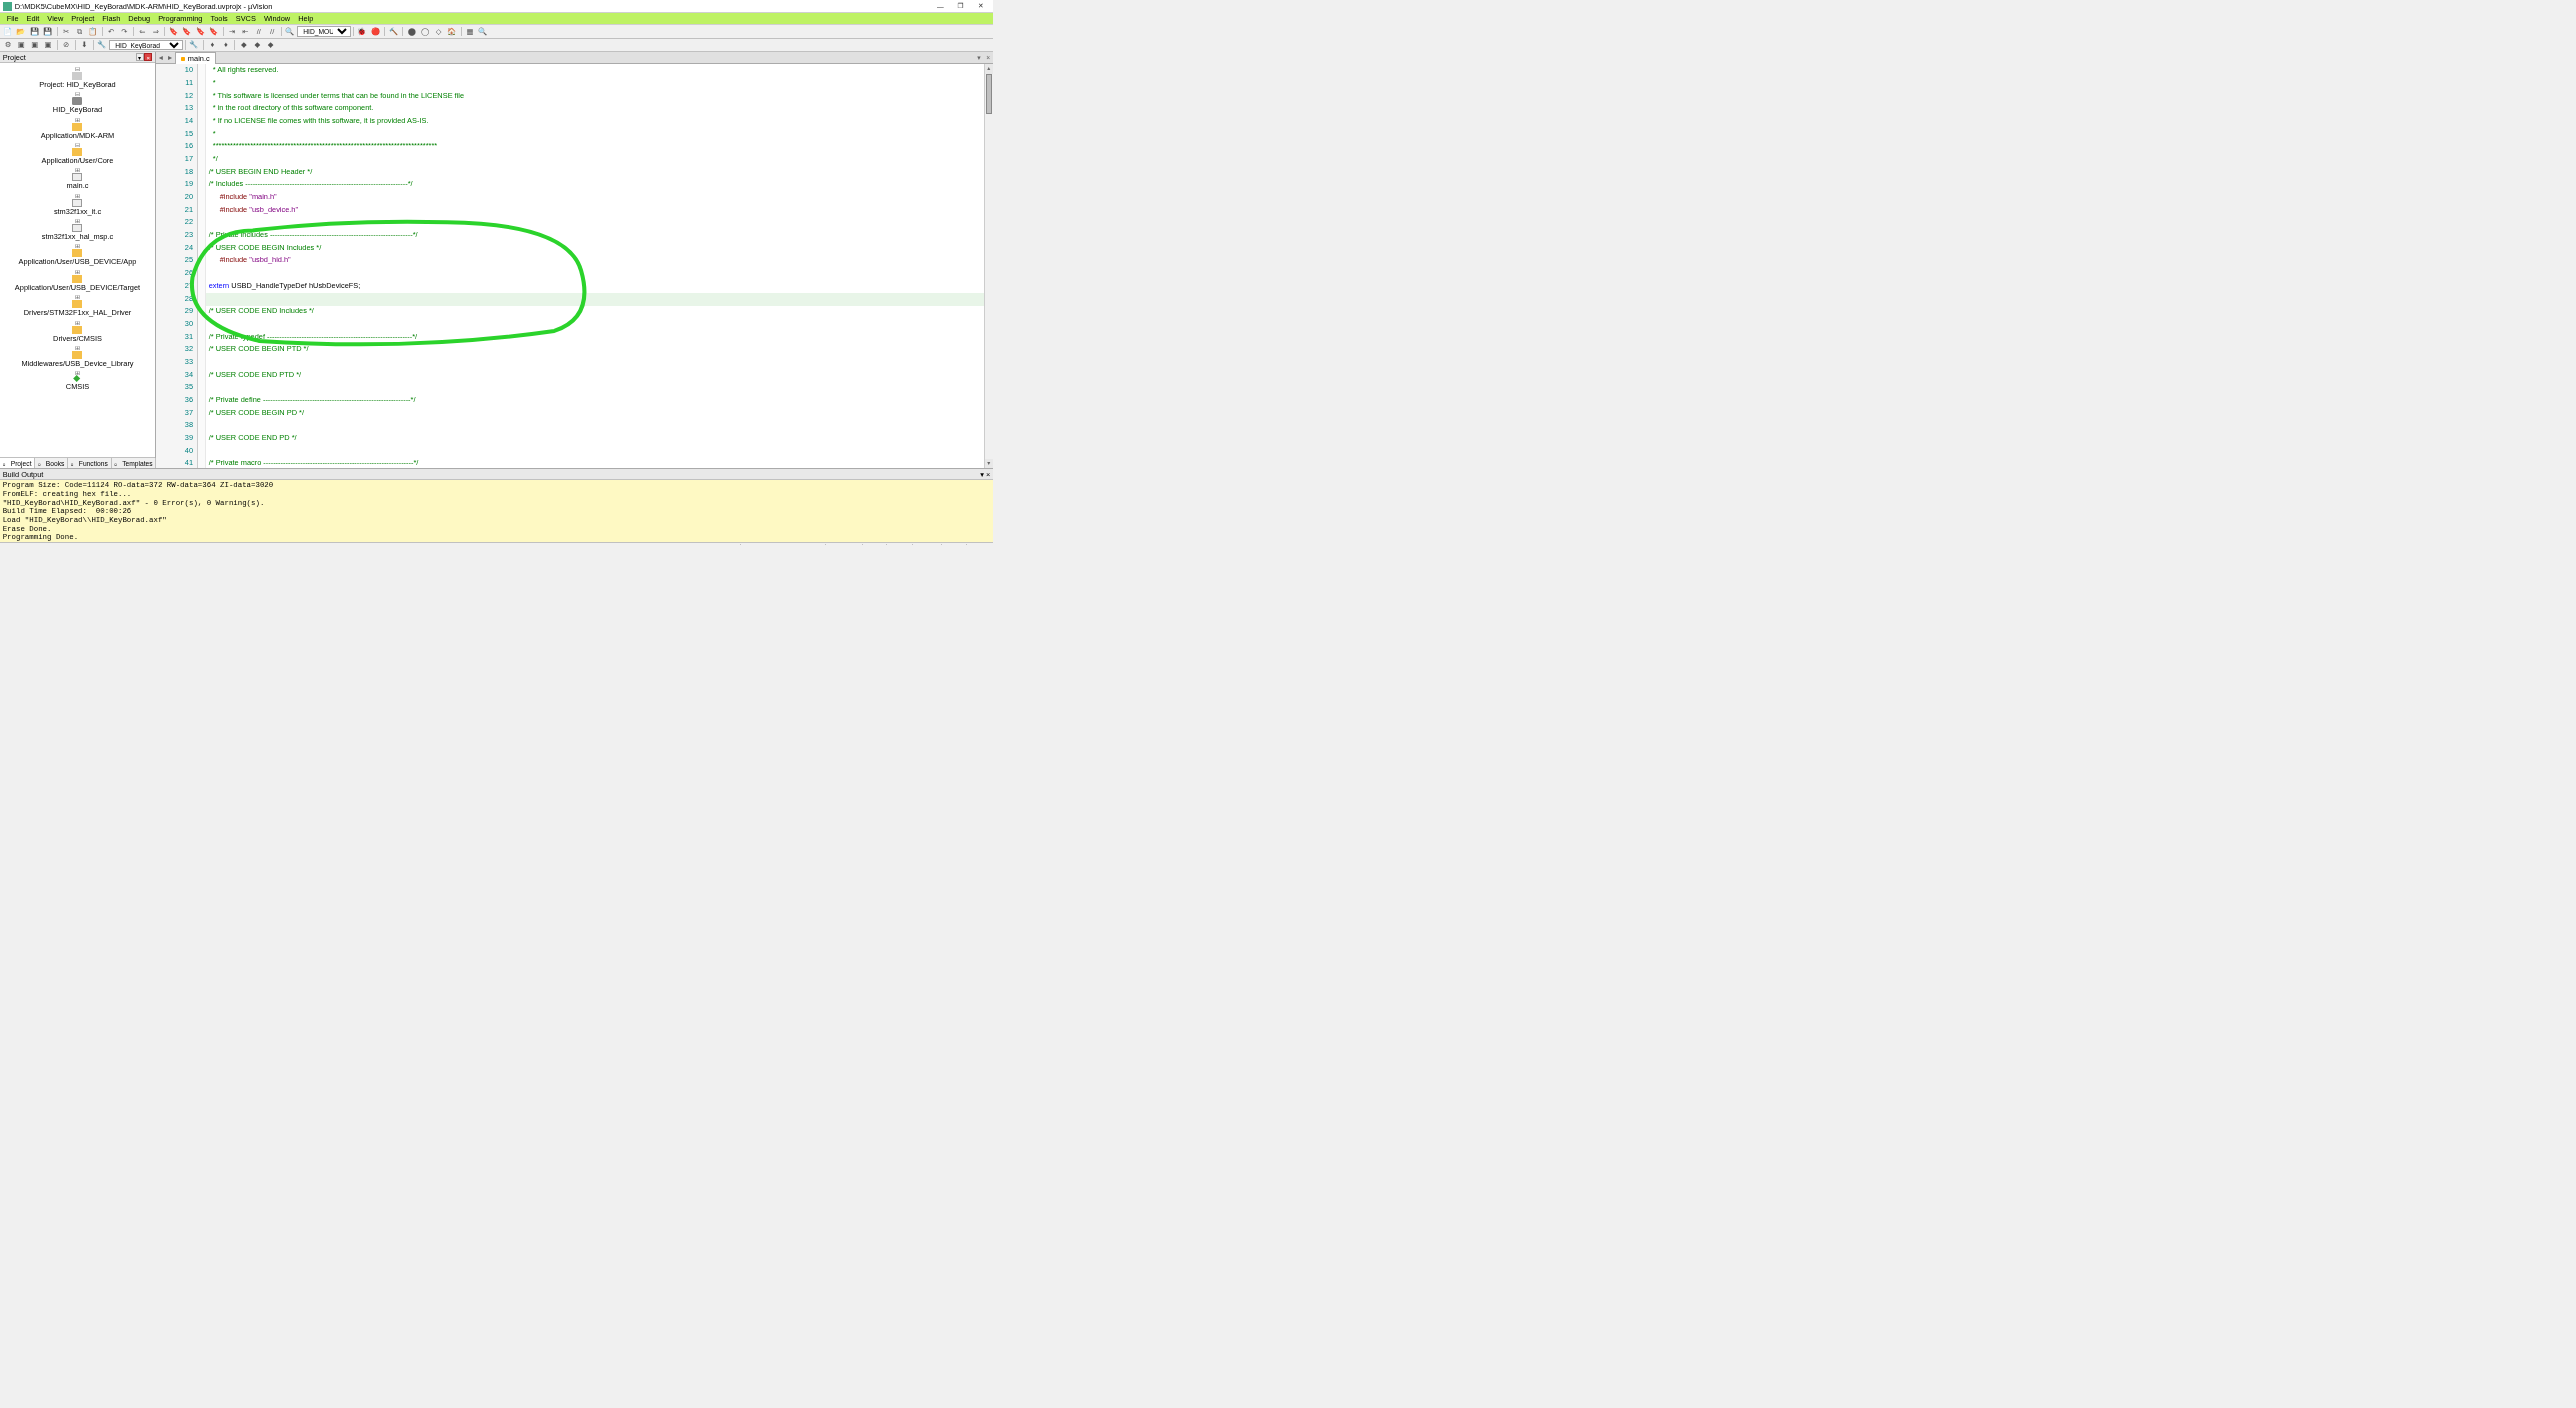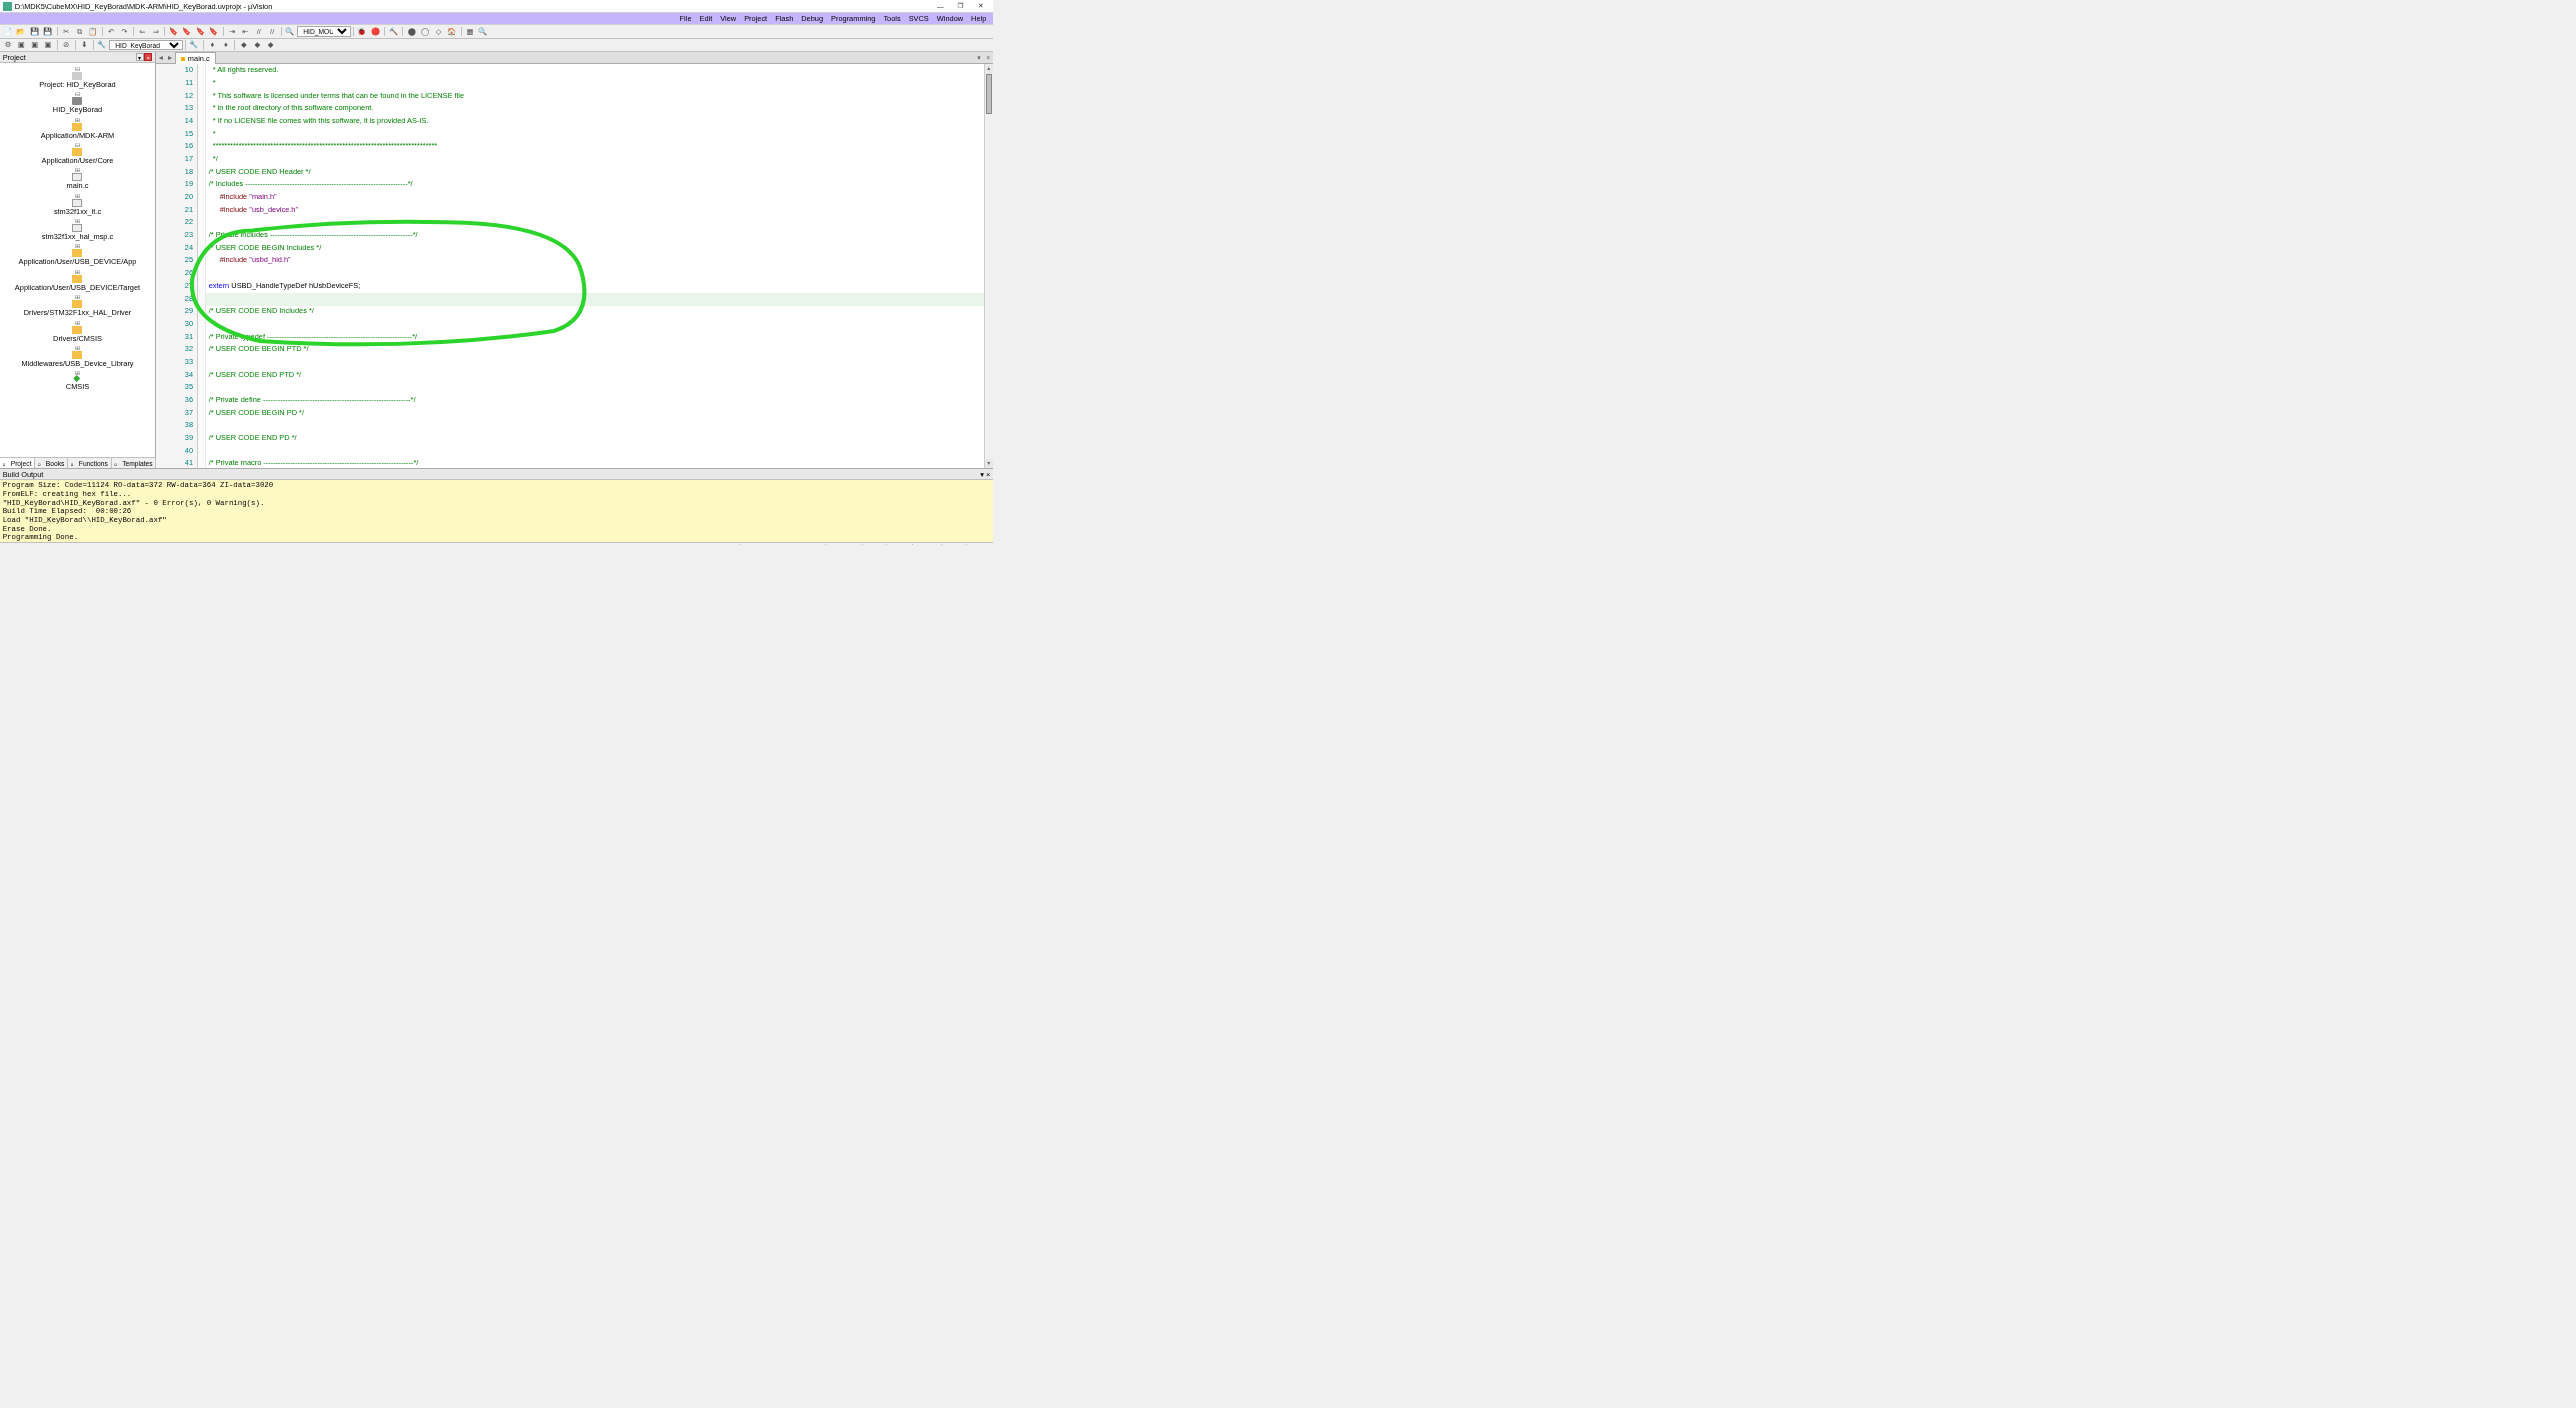--- a/index.html
+++ b/index.html
@@ -6,21 +6,21 @@
 body { background:#f0f0f0; overflow:hidden; width:2576px; height:1409px; transform:scale(0.3854); transform-origin:top left; } 
 
 body { width:993px; height:545px; transform:none; }
 
 .titlebar { height:13.4px; background:#fff; display:flex; align-items:center; padding:0 2.7px; border-bottom:0.7px solid #d0d0d0; }
 .titlebar .appicon { width:9.4px; height:9.4px; background:#4a8; margin-right:2.7px; }
 .titlebar .title { flex:1; font-size:7.4px; color:#000; }
 .titlebar .winbtns { display:flex; gap:1.3px; }
 .titlebar .winbtn { width:19px; height:10.7px; display:flex; align-items:center; justify-content:center; font-size:6.7px; color:#333; }
 
-.menubar { height:12px; background:#c4b5fd; display:flex; align-items:center; padding:0 2.7px; border-bottom:0.7px solid #d0d0d0;justify-content:flex-end; }
+.menubar { height:12px; background:#bef264; display:flex; align-items:center; padding:0 2.7px; border-bottom:0.7px solid #d0d0d0; }
 .menubar span { padding:0 4px; font-size:7.4px; color:#000; cursor:default; }
 
 .toolbar { height:13.4px; background:#f0f0f0; display:flex; align-items:center; padding:0 1.3px; border-bottom:0.7px solid #c0c0c0; gap:0; }
 .toolbar .tbtn { width:12px; height:12px; display:inline-flex; align-items:center; justify-content:center; font-size:7.4px; color:#555; margin:0 0.7px; }
 .toolbar .sep { width:0.7px; height:9.4px; background:#c0c0c0; margin:0 2px; }
 .toolbar .combo { height:10.7px; font-size:6.7px; border:0.7px solid #aaa; padding:0 1.3px; background:#fff; }
 
 .mainarea { display:flex; height:416px; }
 
 .sidepanel { width:156px; background:#fff; border-right:0.7px solid #aaa; display:flex; flex-direction:column; }
@@ -326,21 +326,21 @@
           <path d="M 110 20 Q 40 20 20 90 Q 10 160 120 185 Q 350 200 560 170 Q 620 150 600 80 Q 580 10 400 8 Q 250 4 110 20 Z" fill="none" stroke="#2bd32b" stroke-width="6"></path>
         </svg>
       <div class="cl"><span class="c-comment">  * All rights reserved.</span></div>
           <div class="cl"><span class="c-comment">  *</span></div>
           <div class="cl"><span class="c-comment">  * This software is licensed under terms that can be found in the LICENSE file</span></div>
           <div class="cl"><span class="c-comment">  * in the root directory of this software component.</span></div>
           <div class="cl"><span class="c-comment">  * If no LICENSE file comes with this software, it is provided AS-IS.</span></div>
           <div class="cl"><span class="c-comment">  *</span></div>
           <div class="cl"><span class="c-comment">  ******************************************************************************</span></div>
           <div class="cl"><span class="c-comment">  */</span></div>
-          <div class="cl"><span class="c-comment">/* USER CODE END Header */</span></div>
+          <div class="cl"><span class="c-comment">/* USER BEGIN END Header */</span></div>
           <div class="cl"><span class="c-comment">/* Includes ------------------------------------------------------------------*/</span></div>
           <div class="cl"><span class="c-pp">#include </span><span class="c-str">"main.h"</span></div>
           <div class="cl"><span class="c-pp">#include </span><span class="c-str">"usb_device.h"</span></div>
           <div class="cl"><span class=""></span></div>
           <div class="cl"><span class="c-comment">/* Private includes ----------------------------------------------------------*/</span></div>
           <div class="cl"><span class="c-comment">/* USER CODE BEGIN Includes */</span></div>
           <div class="cl"><span class="c-pp">#include </span><span class="c-str">"usbd_hid.h"</span></div>
           <div class="cl"><span class=""></span></div>
           <div class="cl"><span class="c-kw">extern</span><span class="c-plain"> USBD_HandleTypeDef hUsbDeviceFS;</span></div>
           <div class="hlrow" style="top: 229px;"></div>

